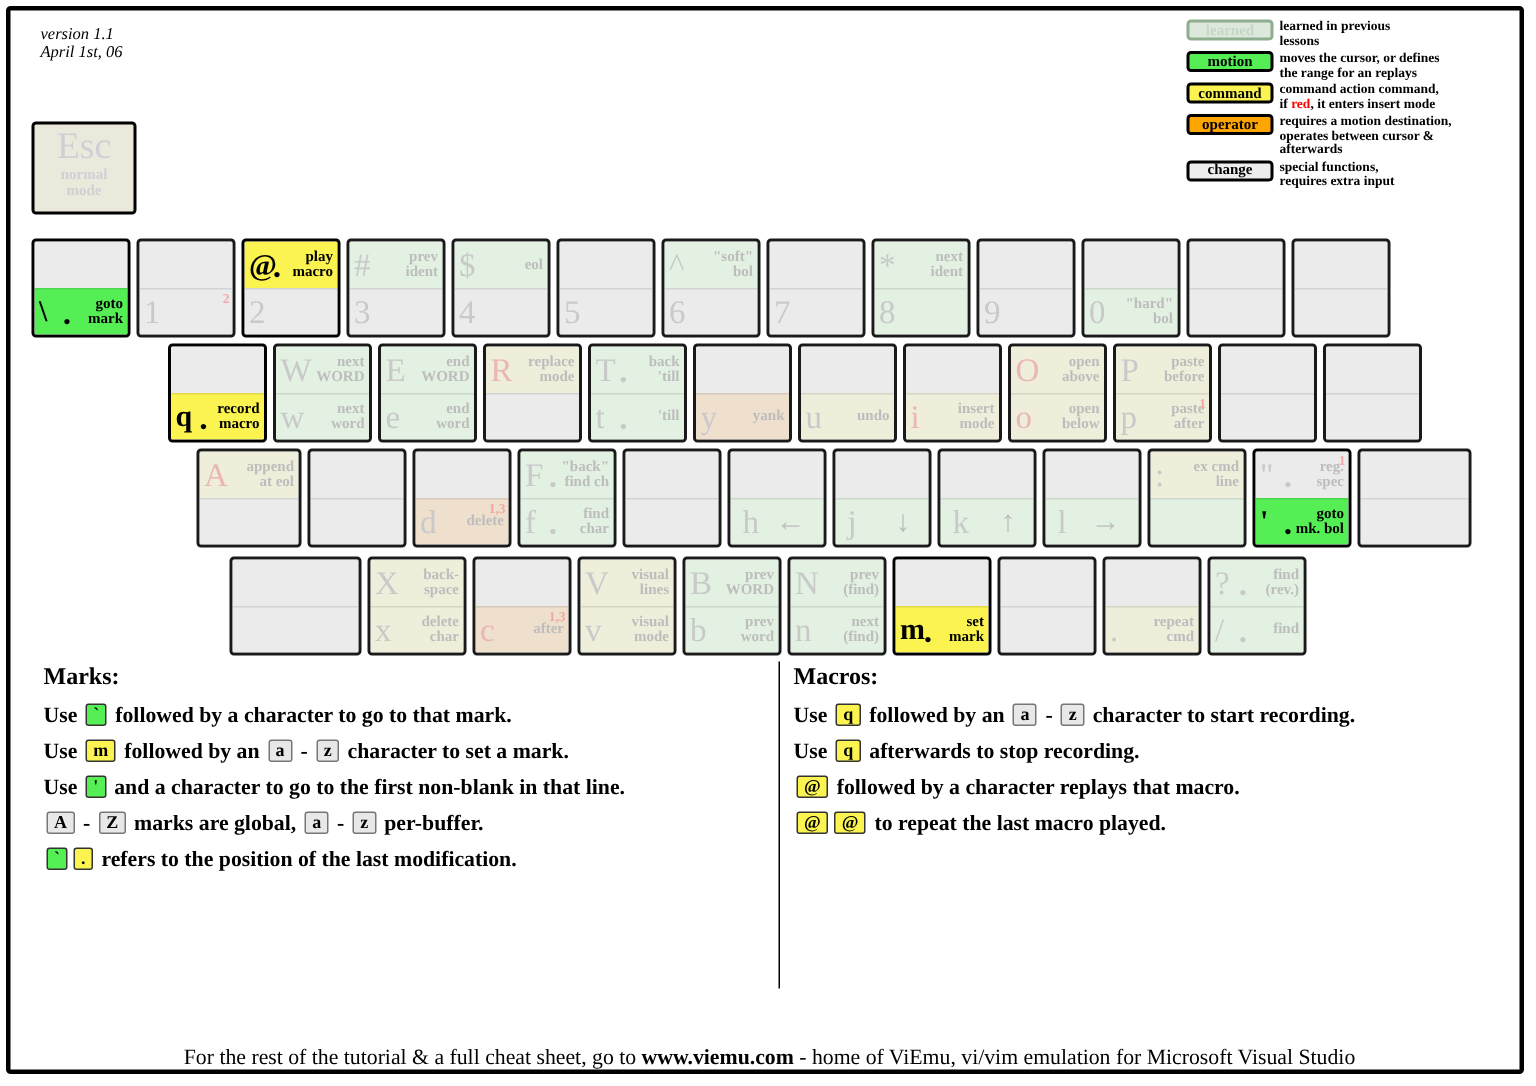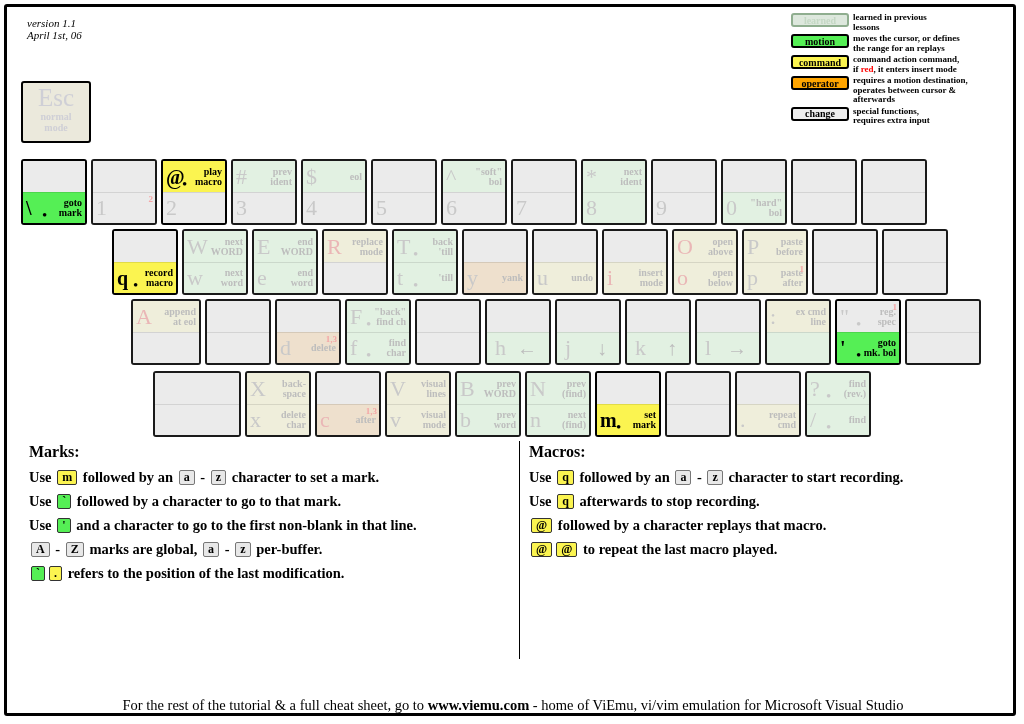--- a/index.html
+++ b/index.html
@@ -505,22 +505,22 @@
           <span class="glyph" style="color: rgb(201, 201, 201);">/</span>
           <span class="dot" style="left: 19px; top: 60%; color: rgb(201, 201, 201);">•</span>
           <span class="lbl" style="color: rgb(189, 189, 189);">find</span>
         </div>
       </div>
     </div>
 
   <div class="section" id="marks-section" style="left:22px;top:436px;width:480px;">
     <div class="sec-title">Marks:</div>
     <div id="marks-lines">
+        <div class="sec-line">Use <span class="kk g">`</span> followed by a character to go to that mark.</div>
         <div class="sec-line">Use <span class="kk y">m</span> followed by an <span class="kk">a</span> - <span class="kk">z</span> character to set a mark.</div>
-        <div class="sec-line">Use <span class="kk g">`</span> followed by a character to go to that mark.</div>
         <div class="sec-line">Use <span class="kk g">'</span> and a character to go to the first non-blank in that line.</div>
         <div class="sec-line"><span class="kk">A</span> - <span class="kk">Z</span> marks are global, <span class="kk">a</span> - <span class="kk">z</span> per-buffer.</div>
         <div class="sec-line"><span class="kk g">`</span><span class="kk y">.</span> refers to the position of the last modification.</div>
       </div>
   </div>
 
   <div class="divider"></div>
 
   <div class="section" id="macros-section" style="left:522px;top:436px;width:480px;">
     <div class="sec-title">Macros:</div>

